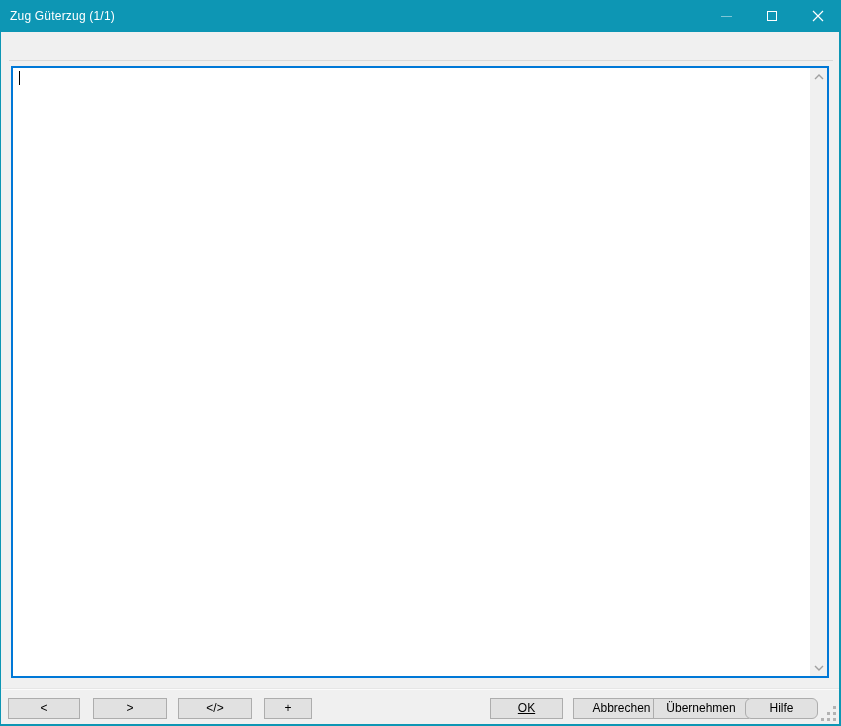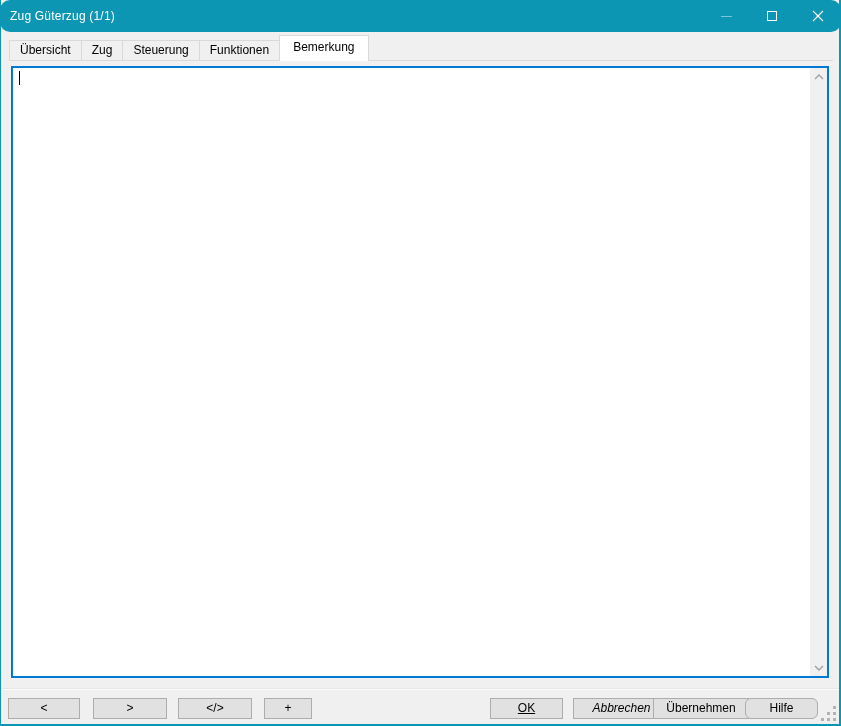--- a/index.html
+++ b/index.html
@@ -10,21 +10,21 @@
     position:relative; width:841px; height:726px;
     background:#f0f0f0;
     border-left:1px solid #0d96b4;
     border-right:2px solid #0d96b4;
     border-bottom:2px solid #0d96b4;
   }
 
   
   .titlebar {
     position:absolute; left:-1px; top:0; width:841px; height:32px;
-    background:#0d96b4; display:flex; align-items:center;border-radius:10px;
+    background:#0d96b4; display:flex; align-items:center;
   }
   .titlebar .title {
     color:#ffffff; font-size:12px; padding-left:10px; letter-spacing:.2px;
     white-space:nowrap;
   }
   .controls { position:absolute; right:0; top:0; height:32px; display:flex; }
   .ctrl { width:46px; height:32px; display:flex; align-items:center; justify-content:center; cursor:default; }
   .ctrl .dash { display:block; width:11px; height:1px; background:#7ec6d6; }
   .ctrl .sq { display:block; width:10px; height:10px; border:1px solid #ffffff; }
 
@@ -64,21 +64,21 @@
     background:#e1e1e1; border:1px solid #adadad;
     font-family:"Liberation Sans", sans-serif; font-size:12px; color:#000;
     display:flex; align-items:center; justify-content:center; cursor:default;
     padding-bottom:1px;
   }
   .btn-prev { left:7px;  width:72px; }
   .btn-next { left:92px; width:74px; }
   .btn-code { left:177px; width:74px; }
   .btn-plus { left:263px; width:48px; }
   .btn-ok { left:489px; width:73px;text-decoration:underline; }
-  .btn-abbrechen { left:572px; width:97px;font-style:italic; }
+  .btn-abbrechen { left:572px; width:97px; }
   .btn-uebernehmen { left:652px; width:96px; }
   .btn-hilfe { left:744px; width:73px;border-radius:6px; }
 
   
   .grip { position:absolute; right:3px; bottom:3px; width:18px; height:18px; }
   .grip i { position:absolute; width:3px; height:3px; background:#b3b3b3; }
   .grip .d1 { right:0;  bottom:12px; }
   .grip .d2 { right:6px; bottom:6px; }
   .grip .d3 { right:0;  bottom:6px; }
   .grip .d4 { right:12px; bottom:0; }
@@ -102,27 +102,20 @@
       <div class="ctrl">
         <svg width="12" height="12" viewBox="0 0 12 12">
           <path d="M1 1 L11 11 M11 1 L1 11" stroke="#ffffff" stroke-width="1.2" fill="none"></path>
         </svg>
       </div>
     </div>
   </div>
 
   <div class="tabstrip">
     <div class="pane-line"></div>
-    <div class="tabs">
-      <div class="tab">Übersicht</div>
-      <div class="tab">Zug</div>
-      <div class="tab">Steuerung</div>
-      <div class="tab">Funktionen</div>
-      <div class="tab active">Bemerkung</div>
-    </div>
   </div>
 
   <div class="textbox">
     <span></span>
     <div class="caret"></div>
     <div class="vscroll">
       <div class="sb-btn up">
         <svg width="10" height="6" viewBox="0 0 10 6">
           <polyline points="1,5 5,1 9,5" fill="none" stroke="#a0a0a0" stroke-width="1.4"></polyline>
         </svg>

